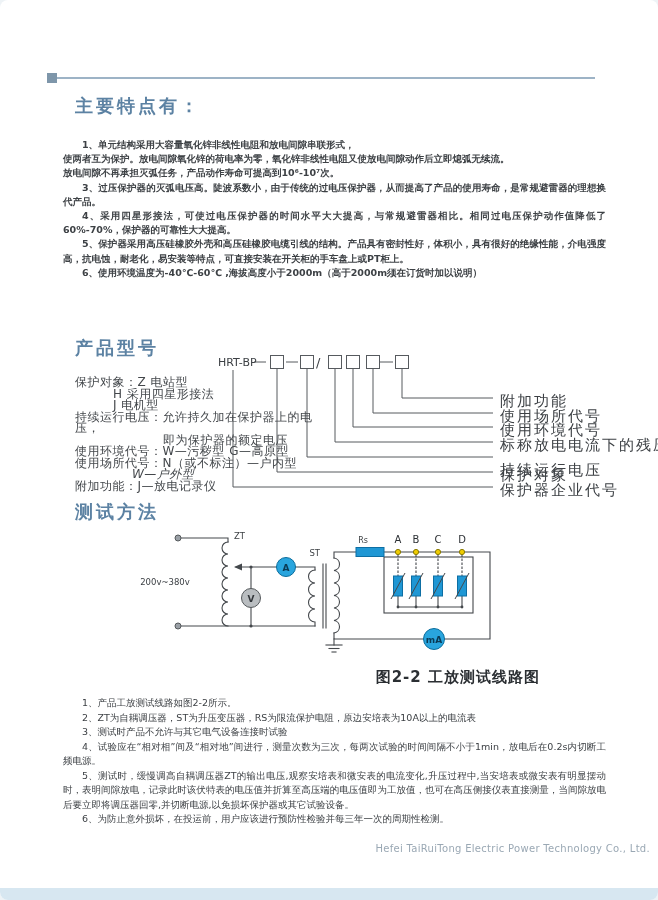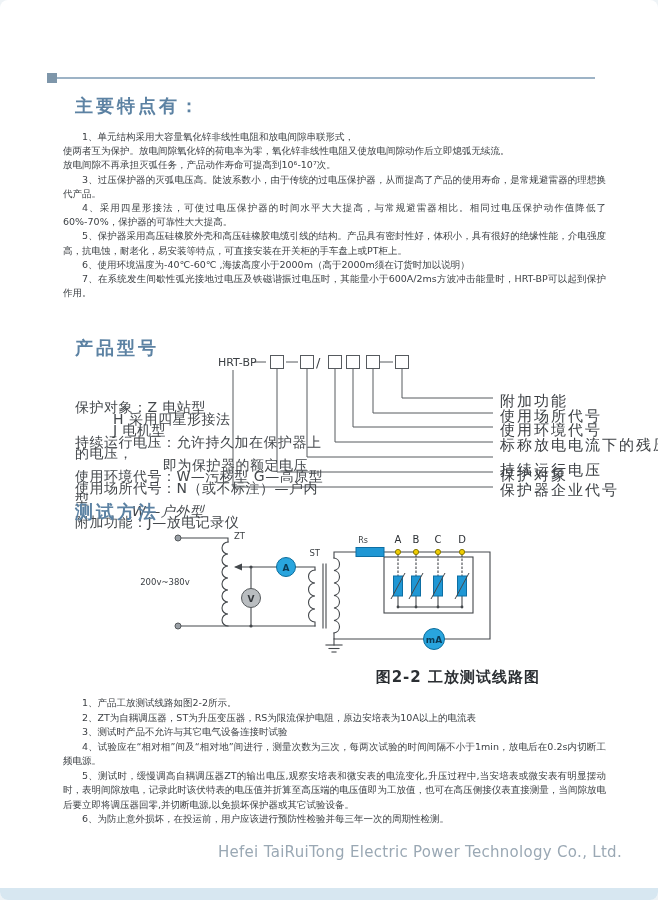--- a/index.html
+++ b/index.html
@@ -12,56 +12,55 @@
   .hdr-rule{position:absolute;left:47px;top:77px;width:548px;height:2px;background:#9db3c6;}
   .hdr-sq{position:absolute;left:0;top:-4px;width:10px;height:10px;background:#7e96aa;}
   .h1{
     position:absolute;left:75px;font-size:18px;font-weight:bold;color:#5c82a3;
     letter-spacing:3px;white-space:nowrap;
   }
   .feat-h{top:94px;}
   .model-h{top:336px;}
   .test-h{top:500px;}
   .body-block{position:absolute;left:63px;width:543px;font-size:9.5px;line-height:14.2px;color:#3d4145;text-align:justify;}
-  .feat-body{top:130px;}
+  .feat-body{top:138px;font-weight:bold;}
   .steps-body{top:696px;line-height:14.5px;}
   .body-block p{margin:0;}
   .body-block p.ind{text-indent:19px;}
   .model-svg{position:absolute;left:210px;top:350px;}
-  .left-specs{position:absolute;left:75px;top:402px;width:250px;font-size:14px;line-height:11.5px;color:#43474b;letter-spacing:0.5px;}
+  .left-specs{position:absolute;left:75px;top:377px;width:250px;font-size:12px;line-height:11.5px;color:#43474b;letter-spacing:0.5px;}
   .left-specs .ind-a{padding-left:38px;}
   .left-specs .ind-b{padding-left:88px;}
   .left-specs .ind-c{padding-left:57px;font-style:italic;}
   .rlabel{position:absolute;left:500px;font-size:15px;color:#3d4145;letter-spacing:2px;white-space:nowrap;}
   .rl-0{top:392px;} .rl-1{top:407px;} .rl-2{top:421px;} .rl-3{top:436px;}
   .rl-4{top:461px;} .rl-5{top:466px;} .rl-6{top:481px;}
   .circuit-svg{position:absolute;left:130px;top:528px;}
   .fig-caption{position:absolute;left:130px;top:668px;width:410px;text-align:right;
     font-size:15px;color:#2b2f33;letter-spacing:1px;font-weight:bold;}
-  .footer{position:absolute;right:36px;top:843px;font-size:15px;color:#9aa8b4;letter-spacing:0.3px;}
+  .footer{position:absolute;right:8px;top:843px;font-size:10px;color:#9aa8b4;letter-spacing:0.3px;}
 </style>
 </head>
 <body>
 
 <div class="page">
 
   <div class="hdr-rule">
     <span class="hdr-sq"></span>
   </div>
 
   <div class="h1 feat-h">主要特点有：</div>
   <div class="body-block feat-body">
     <p class="ind">1、单元结构采用大容量氧化锌非线性电阻和放电间隙串联形式，</p>
     <p class="noind">使两者互为保护。放电间隙氧化锌的荷电率为零，氧化锌非线性电阻又使放电间隙动作后立即熄弧无续流。</p>
     <p class="noind">放电间隙不再承担灭弧任务，产品动作寿命可提高到10⁶-10⁷次。</p>
     <p class="ind">3、过压保护器的灭弧电压高。陡波系数小，由于传统的过电压保护器，从而提高了产品的使用寿命，是常规避雷器的理想换代产品。</p>
     <p class="ind">4、采用四星形接法，可使过电压保护器的时间水平大大提高，与常规避雷器相比。相同过电压保护动作值降低了60%-70%，保护器的可靠性大大提高。</p>
     <p class="ind">5、保护器采用高压硅橡胶外壳和高压硅橡胶电缆引线的结构。产品具有密封性好，体积小，具有很好的绝缘性能，介电强度高，抗电蚀，耐老化，易安装等特点，可直接安装在开关柜的手车盘上或PT柜上。</p>
     <p class="ind">6、使用环境温度为-40℃-60℃ ,海拔高度小于2000m（高于2000m须在订货时加以说明）</p>
-    <p class="ind">7、在系统发生间歇性弧光接地过电压及铁磁谐振过电压时，其能量小于600A/2ms方波冲击能量时，HRT-BP可以起到保护作用。</p>
   </div>
 
   <div class="h1 model-h">产品型号</div>
 
   <svg class="model-svg" width="290" height="150" viewBox="0 0 290 150">
     <g stroke="#565a5e" stroke-width="1" fill="none">
 
       <line x1="44" y1="12" x2="56" y2="12"></line>
       <line x1="76" y1="12" x2="88" y2="12"></line>
       <line x1="170" y1="12" x2="183" y2="12"></line>

